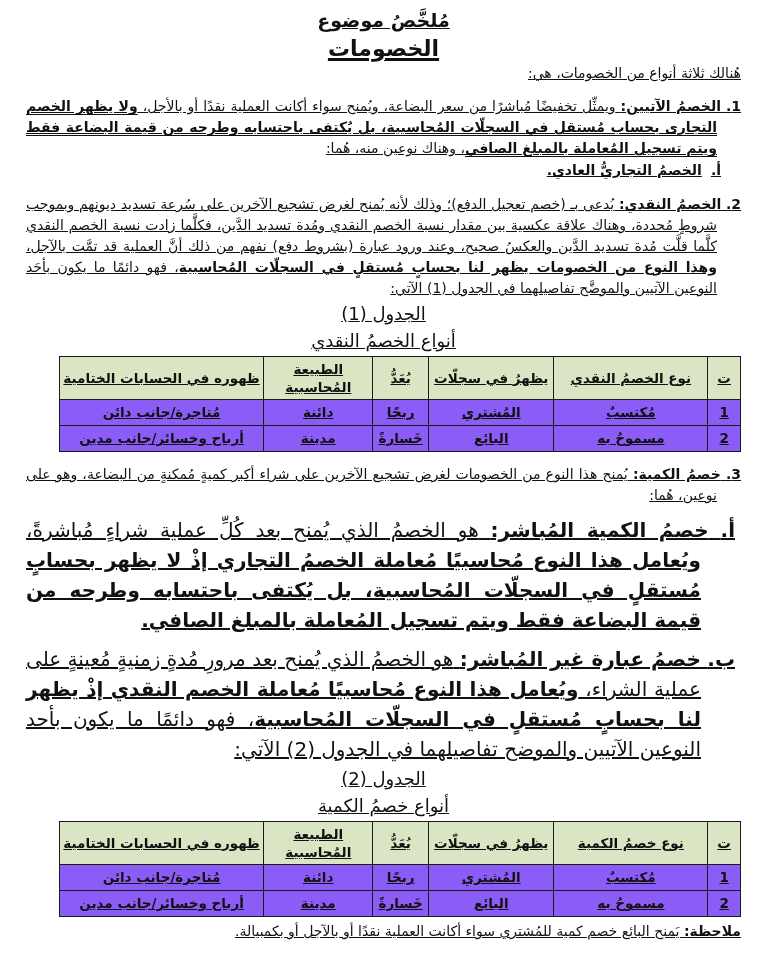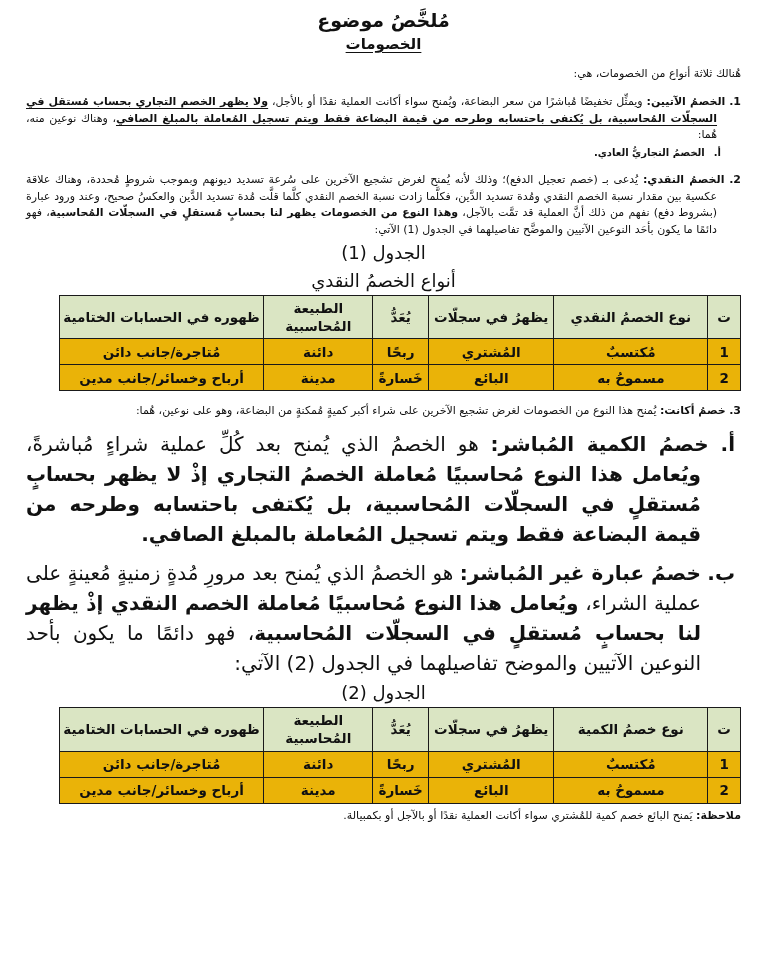--- a/index.html
+++ b/index.html
@@ -2,59 +2,59 @@
 <html dir="rtl" lang="ar"><head>
 <meta charset="utf-8">
 <style>
   * { margin: 0; padding: 0; box-sizing: border-box; }
   html, body { background: #ffffff; }
   body {
     width: 767px; height: 960px; overflow: hidden;
     font-family: "DejaVu Sans", sans-serif;
     color: #111111; direction: rtl;
   }
-  .page { padding: 8px 26px 0 26px; }
+  .page { padding: 8px 26px 0 26px; text-decoration: underline; }
 
   .doc-title {
     text-align: center; font-weight: bold; font-size: 19px; line-height: 1.35;
   }
   .doc-subtitle {
-    text-align: center; font-weight: bold; font-size: 15px; line-height: 1.35;
-    text-decoration: underline; text-underline-offset: 3px; margin-bottom: 12px;
+    text-align: center; font-weight: bold; font-size: 22px; line-height: 1.35;
+    text-decoration: underline; text-underline-offset: 3px; margin-bottom: 0;
   }
 
-  .body-line, .sec, .note { font-size: 11px; line-height: 1.5; text-align: justify; }
+  .body-line, .sec, .note { font-size: 14px; line-height: 1.5; text-align: justify; }
   .b { font-weight: bold; }
   .u { text-decoration: underline; text-underline-offset: 3px; }
 
   .types-list { margin: 0; }
   .type-item { font-weight: bold; font-size: 14px; line-height: 1.55; padding-right: 72px; }
   .type-item .num { margin-left: 10px; }
 
   .sec { margin-top: 12px; padding-right: 24px; text-indent: -24px; }
 
   .sublist { margin-top: 1px; }
-  .sub-item { font-weight: bold; font-size: 10px; line-height: 1.55; padding-right: 20px; }
+  .sub-item { font-weight: bold; font-size: 14px; line-height: 1.55; padding-right: 20px; }
   .sub-item .num { margin-left: 9px; }
 
   .subsec { font-size: 20px; line-height: 1.5; text-align: justify;
             margin-top: 9px; padding-right: 40px; text-indent: -34px; }
 
   .tbl-caption { text-align: center; font-size: 18px; line-height: 1.35; margin-top: 3px; }
 
   table.data-table {
     border-collapse: collapse; width: 95.4%;
     margin: 2px 0 4px auto; table-layout: fixed;
   }
   table.data-table th, table.data-table td {
     border: 1.5px solid #1a1a1a; text-align: center; vertical-align: middle;
     font-weight: bold; font-size: 13.5px; line-height: 1.35; padding: 3px 3px;
   }
   table.data-table th { background: #dae5c3; }
-  table.data-table td { background: #eab308; height: 26px; }
+  table.data-table td { background: #8b5cf6; height: 26px; }
   col.c1 { width: 4.8%; }  col.c2 { width: 22.6%; } col.c3 { width: 18.4%; }
   col.c4 { width: 8.2%; }  col.c5 { width: 16%; }   col.c6 { width: 30%; }
 
   .note { margin-top: 3px; }
 </style>
 </head>
 <body>
 
 <div class="page">
 
@@ -120,37 +120,38 @@
           <td>البائع</td>
           <td>خَسارةً</td>
           <td>مدينة</td>
           <td>أرباح وخسائر/جانب مدين</td>
         </tr>
       </tbody>
   </table>
 
   <p class="sec">
     <span class="b">3.</span>
-    <span class="b">خصمُ أكانت:</span>
+    <span class="b">خصمُ الكمية:</span>
     <span>يُمنح هذا النوع من الخصومات لغرض تشجيع الآخرين على شراء أكبر كميةٍ مُمكنةٍ من البضاعة، وهو على نوعين، هُما:</span>
   </p>
 
   <p class="subsec">
     <span class="b">أ.</span>
     <span class="b">خصمُ الكمية المُباشر:</span>
     <span>هو الخصمُ الذي يُمنح بعد كُلِّ عملية شراءٍ مُباشرةً، </span><span class="b">ويُعامل هذا النوع مُحاسبيًا مُعاملة الخصمُ التجاري إذْ لا يظهر بحسابٍ مُستقلٍ في السجلّات المُحاسبية، بل يُكتفى باحتسابه وطرحه من قيمة البضاعة فقط ويتم تسجيل المُعاملة بالمبلغ الصافي.</span>
   </p>
 
   <p class="subsec">
     <span class="b">ب.</span>
     <span class="b">خصمُ عبارة غير المُباشر:</span>
     <span>هو الخصمُ الذي يُمنح بعد مرورِ مُدةٍ زمنيةٍ مُعينةٍ على عملية الشراء، </span><span class="b">ويُعامل هذا النوع مُحاسبيًا مُعاملة الخصم النقدي إذْ يظهر لنا بحسابٍ مُستقلٍ في السجلّات المُحاسبية</span><span>، فهو دائمًا ما يكون بأحد النوعين الآتيين والموضح تفاصيلهما في الجدول (2) الآتي:</span>
   </p>
 
   <div class="tbl-caption">الجدول (2)</div>
+  <div class="tbl-caption">أنواع خصمُ الكمية</div>
 
   <table class="data-table" data-table="table2">
     <colgroup>
         <col class="c1">
         <col class="c2">
         <col class="c3">
         <col class="c4">
         <col class="c5">
         <col class="c6">
       </colgroup>

